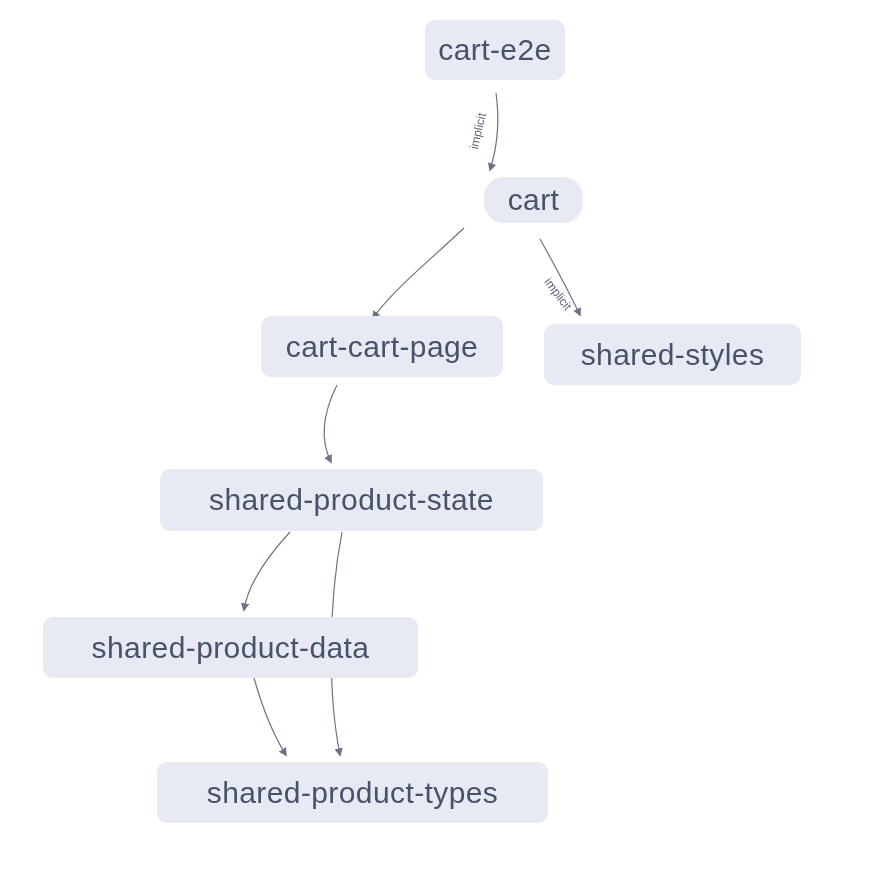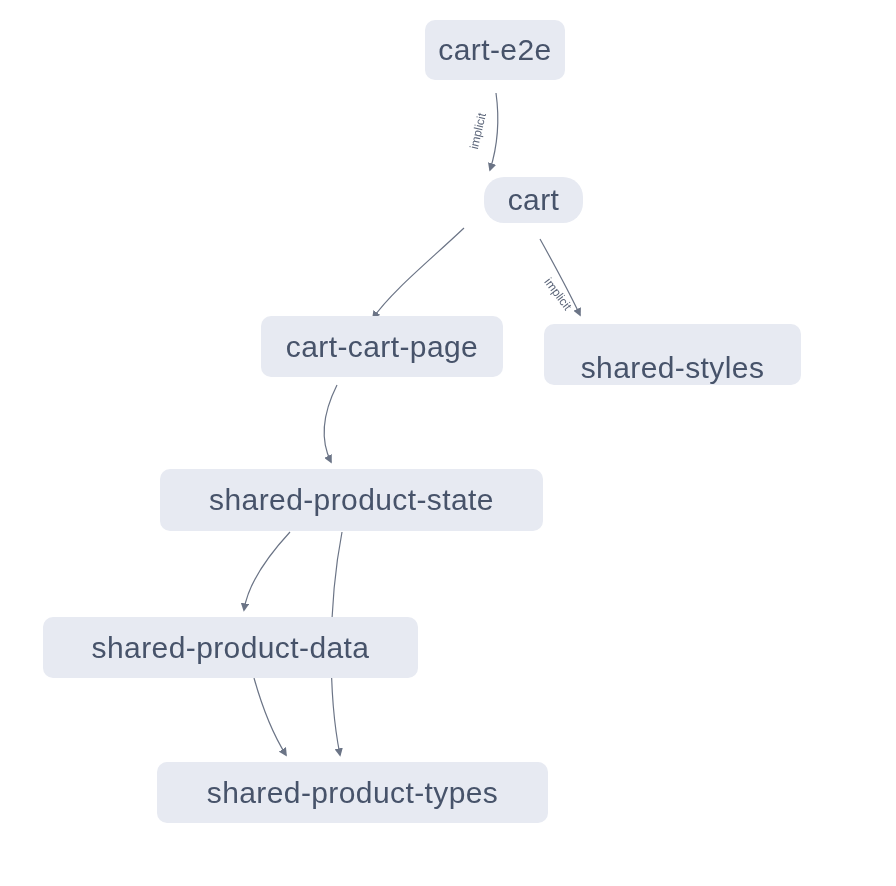--- a/index.html
+++ b/index.html
@@ -82,21 +82,21 @@
   </div>
 
   <div class="node" style="left:484px;top:177px;width:99px;height:46px;border-radius:20px;">
     <span>cart</span>
   </div>
 
   <div class="node" style="left:217px;top:316px;width:242px;height:61px;margin-left:44px;">
     <span>cart-cart-page</span>
   </div>
 
-  <div class="node" style="left:544px;top:324px;width:257px;height:61px;align-items:flex-end;">
+  <div class="node" style="left:544px;top:324px;width:257px;height:61px;">
     <span>shared-styles</span>
   </div>
 
   <div class="node" style="left:160px;top:469px;width:383px;height:62px;">
     <span>shared-product-state</span>
   </div>
 
   <div class="node" style="left:157px;top:762px;width:391px;height:61px;">
     <span>shared-product-types</span>
   </div>

